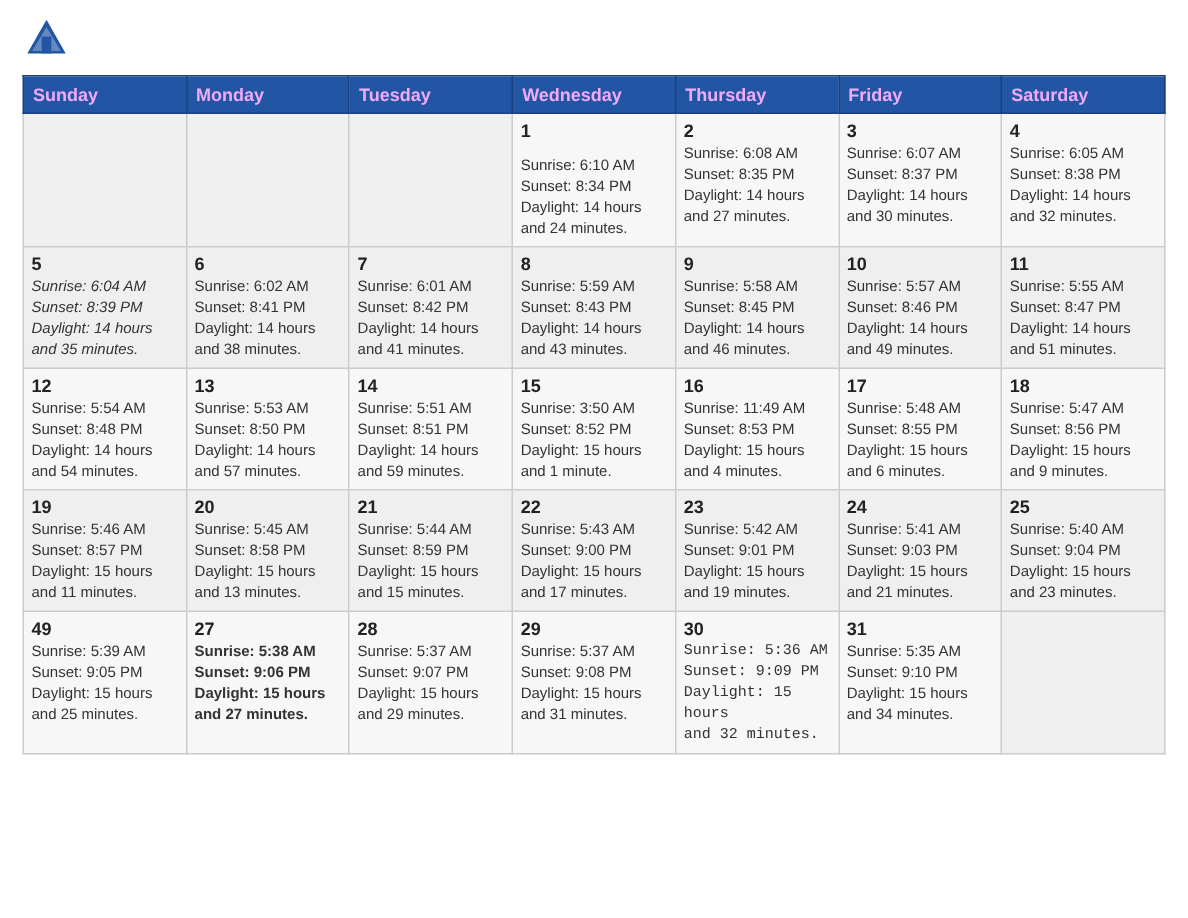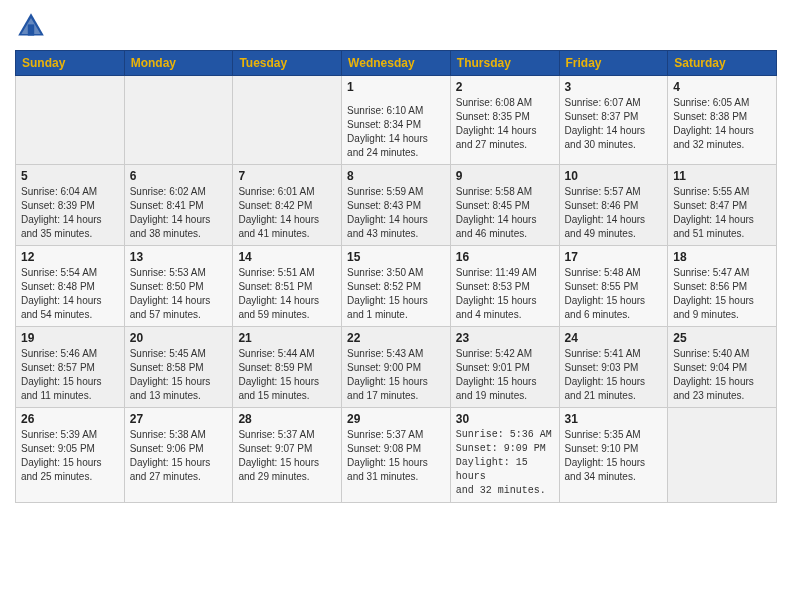--- a/index.html
+++ b/index.html
@@ -57,21 +57,21 @@
       font-size: 14px;
       color: #333;
     }
     .calendar-table {
       width: 100%;
       border-collapse: collapse;
       font-size: 11px;
     }
     .calendar-table thead tr th {
       background-color: #2255a4;
-      color: #eab308;
+      color: #f0abfc;
       text-align: left;
       padding: 5px 6px;
       font-size: 12px;
       font-weight: bold;
       border: 1px solid #1a4080;
     }
     .calendar-table tbody tr td {
       border: 1px solid #ccc;
       vertical-align: top;
       padding: 4px 5px;
@@ -166,21 +166,21 @@
             <div class="day-number">4</div>
             <div class="day-info" style="white-space: pre-line;">Sunrise: 6:05 AM
 Sunset: 8:38 PM
 Daylight: 14 hours
 and 32 minutes.</div>
           </td>
         </tr>
         <tr>
           <td>
             <div class="day-number">5</div>
-            <div class="day-info" style="white-space: pre-line;">Sunrise: 6:04 AM
+            <div class="day-info" style="white-space: pre-line; font-style: italic;">Sunrise: 6:04 AM
 Sunset: 8:39 PM
 Daylight: 14 hours
 and 35 minutes.</div>
           </td>
           <td>
             <div class="day-number">6</div>
             <div class="day-info" style="white-space: pre-line;">Sunrise: 6:02 AM
 Sunset: 8:41 PM
 Daylight: 14 hours
 and 38 minutes.</div>
@@ -318,29 +318,29 @@
           <td>
             <div class="day-number">25</div>
             <div class="day-info" style="white-space: pre-line;">Sunrise: 5:40 AM
 Sunset: 9:04 PM
 Daylight: 15 hours
 and 23 minutes.</div>
           </td>
         </tr>
         <tr>
           <td>
-            <div class="day-number">26</div>
+            <div class="day-number">49</div>
             <div class="day-info" style="white-space: pre-line;">Sunrise: 5:39 AM
 Sunset: 9:05 PM
 Daylight: 15 hours
 and 25 minutes.</div>
           </td>
           <td>
             <div class="day-number">27</div>
-            <div class="day-info" style="white-space: pre-line;">Sunrise: 5:38 AM
+            <div class="day-info" style="white-space: pre-line; font-weight: bold;">Sunrise: 5:38 AM
 Sunset: 9:06 PM
 Daylight: 15 hours
 and 27 minutes.</div>
           </td>
           <td>
             <div class="day-number">28</div>
             <div class="day-info" style="white-space: pre-line;">Sunrise: 5:37 AM
 Sunset: 9:07 PM
 Daylight: 15 hours
 and 29 minutes.</div>

